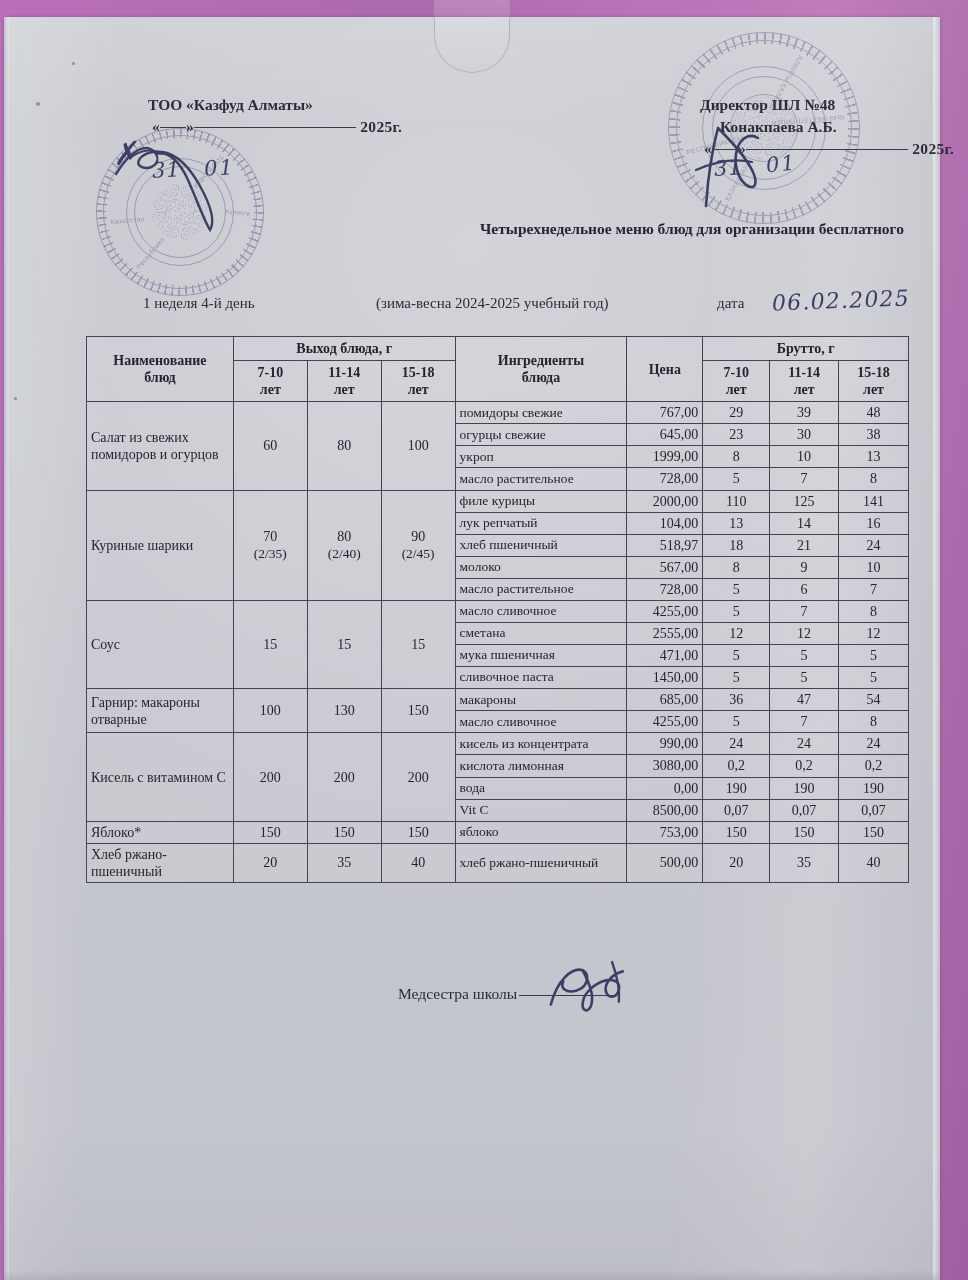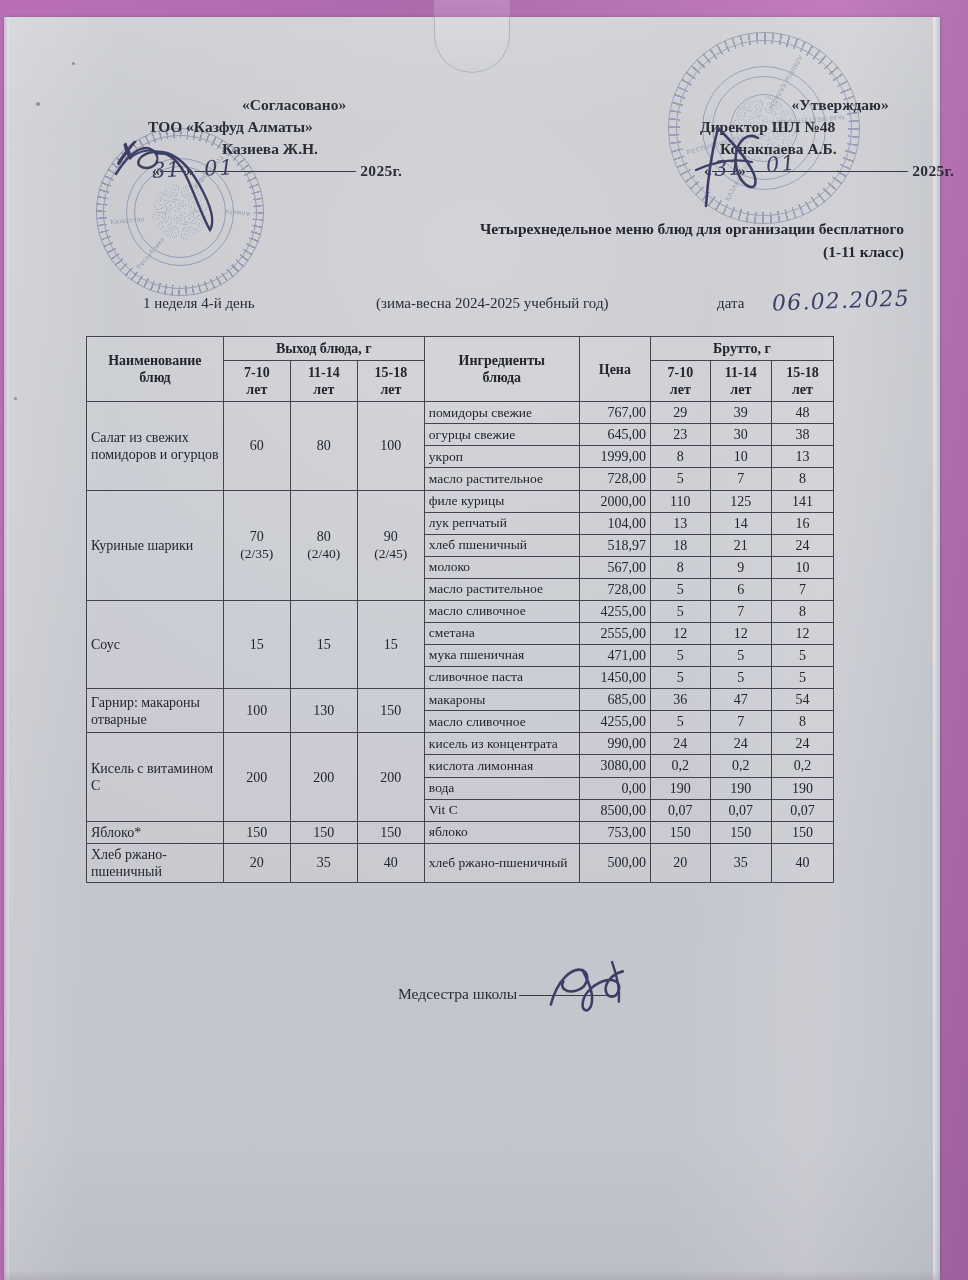--- a/index.html
+++ b/index.html
@@ -182,21 +182,21 @@
     white-space: nowrap;
   }
 
   
   #menu-table-wrap {
     position: absolute;
     left: 86px; top: 336px;
     width: 823px;
   }
   table.menu {
-    width: 748px;
+    width: 823px;
     border-collapse: collapse;
     font-size: 13.5px;
     color: #24252d;
     background: rgba(255,255,255,.07);
   }
   table.menu th, table.menu td {
     border: 1px solid #43444f;
     padding: 2px 4px;
     vertical-align: middle;
     line-height: 1.22;
@@ -293,57 +293,53 @@
       <div class="rays" style="inset:46px;"></div>
       <div class="txtring">
         <span style="transform:rotate(-150deg) translate(0,-81px) rotate(90deg)">ҚАЗАҚСТАН</span>
         <span style="transform:rotate(-105deg) translate(0,-81px) rotate(90deg)">РЕСПУБЛИКАСЫ</span>
         <span style="transform:rotate(30deg) translate(0,-81px) rotate(90deg)">АЛМАТЫ ҚАЛАСЫ</span>
         <span style="transform:rotate(85deg) translate(0,-81px) rotate(90deg)">№48 МЕКТЕП-ЛИЦЕЙ</span>
       </div>
     </div>
 
     <div class="approval" id="approval-left">
-      <div class="center" style="padding-left:38px;">«Согласовано»</div>
       <div class="l2">ТОО «Казфуд Алматы»</div>
-      <div class="name">Казиева Ж.Н.</div>
       <div class="dateline">
         <span>«</span><span class="u-short"></span><span>»</span><span class="u-mid"></span><span class="u-long"></span>
         <span>2025г.</span>
       </div>
     </div>
 
     <div class="sig hand" style="left:112px; top:136px; font-size:30px; transform:rotate(-8deg); color:#3c3f64;">✗</div>
     <svg class="sig" style="left:104px; top:128px;" width="180" height="110" viewBox="0 0 180 110">
       <path d="M12,46 C28,20 44,14 52,26 C58,36 44,44 36,38 C30,33 40,22 58,24 C74,26 86,40 96,58 C106,76 112,92 106,102 C100,92 92,70 84,52 C76,34 64,22 52,26" fill="none" stroke="#3c3f64" stroke-width="2.4" stroke-linecap="round"></path>
       <path d="M26,30 C36,22 48,20 58,26" fill="none" stroke="#3c3f64" stroke-width="2" stroke-linecap="round"></path>
     </svg>
     <div class="sig hand" style="left:152px; top:158px; font-size:21px; letter-spacing:1px; transform:rotate(-3deg);">31</div>
     <div class="sig hand" style="left:204px; top:156px; font-size:21px; letter-spacing:2px; transform:rotate(-3deg);">01</div>
 
     <div class="approval" id="approval-right">
-      <div class="center" style="padding-left:26px;">«Утверждаю»</div>
       <div class="l2">Директор ШЛ №48</div>
       <div class="name" style="padding-left:20px;">Конакпаева А.Б.</div>
       <div class="dateline">
         <span>«</span><span class="u-short"></span><span>»</span><span class="u-mid"></span><span class="u-long"></span>
         <span>2025г.</span>
       </div>
     </div>
 
     <svg class="sig" style="left:690px; top:110px;" width="150" height="110" viewBox="0 0 150 110">
       <path d="M28,18 C22,40 18,66 16,96 M28,18 C44,34 56,48 62,60 C68,72 66,80 58,76 C50,72 44,58 46,44 C48,30 58,22 68,28" fill="none" stroke="#3c3f64" stroke-width="2.6" stroke-linecap="round"></path>
       <path d="M6,60 C24,52 44,48 62,52" fill="none" stroke="#3c3f64" stroke-width="2.2" stroke-linecap="round"></path>
     </svg>
     <div class="sig hand" style="left:714px; top:156px; font-size:21px; letter-spacing:1px; transform:rotate(-4deg);">31</div>
     <div class="sig hand" style="left:766px; top:152px; font-size:21px; letter-spacing:2px; transform:rotate(-6deg);">01</div>
 
     <div id="doc-title">
       <div>Четырехнедельное меню блюд для организации бесплатного</div>
-      <div>(1-11 класс)</div>
     </div>
 
     <div id="subheader">
       <span class="week">1 неделя 4-й день</span>
       <span class="season">(зима-весна 2024-2025 учебный год)</span>
       <span class="datelbl">дата</span>
       <span class="dateval hand">06.02.2025</span>
     </div>
 
     <div id="menu-table-wrap">

